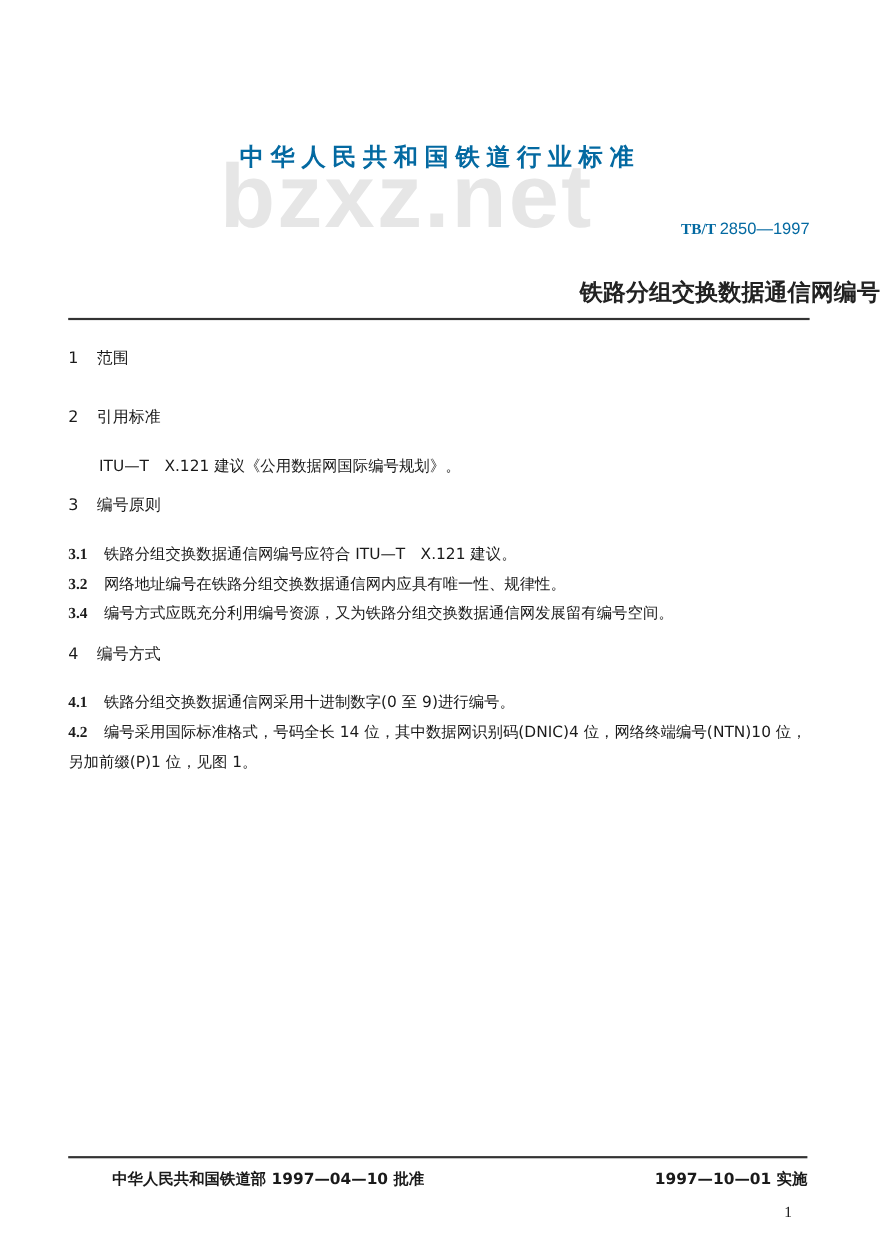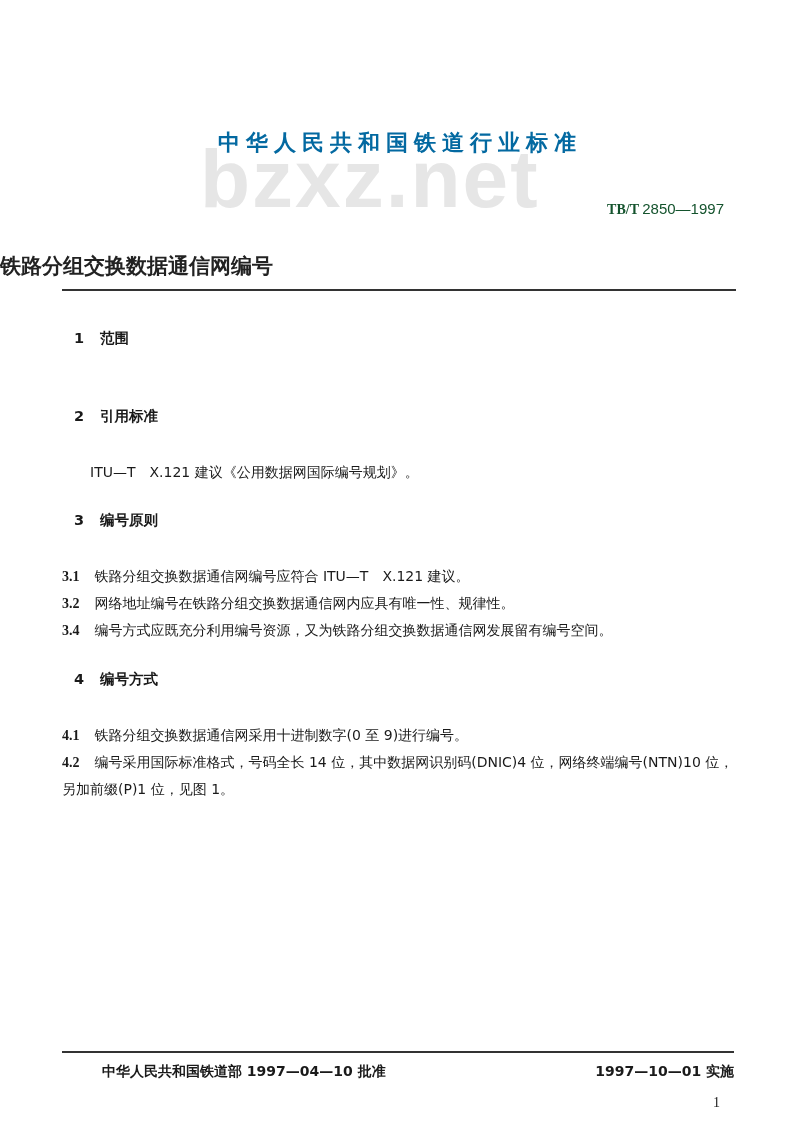--- a/index.html
+++ b/index.html
@@ -10,33 +10,33 @@
     .abs { position: absolute; }
     .header-title {
       top: 128px; left: 0; width: 800px; text-align: center;
       font-size: 22px; font-weight: bold; letter-spacing: 6px; color: #0369a1;
     }
     .watermark {
       top: 132px; left: 200px; font-size: 82px; font-weight: bold; color: #e6e6e6;
       font-family: "Liberation Sans", sans-serif; letter-spacing: 2px; z-index: 0; text-align: center;
     }
     .std-code {
-      top: 200px; right: 76px; font-size: 14px; font-weight: bold;
-      font-family: "Liberation Serif", serif; color: #14532d;
+      top: 200px; right: 64px; font-size: 14px; font-weight: bold;
+      font-family: "Liberation Serif", serif; color: #0369a1;
     }
     .std-code .num { font-family: "Liberation Sans", sans-serif; font-weight: normal; font-size: 15px; }
     .doc-title {
-      top: 252px; left: 0; width: 800px; text-align: left;
+      top: 252px; left: 0; width: 800px; text-align: right;
       font-size: 21px; font-weight: bold; color: #222;
     }
     .rule { height: 2px; background: #333; }
     .rule-top { top: 289px; left: 62px; width: 674px; }
     .rule-bottom { top: 1051px; left: 62px; width: 672px; }
     .content { top: 313px; left: 62px; width: 676px; font-size: 14px; line-height: 26px; z-index: 1; }
-    .h { font-weight: bold; font-size: 14.5px; margin: 12px; }
+    .h { font-weight: normal; font-size: 14.5px; margin: 0; }
     .h .num { display: inline-block; width: 26px; }
     p { margin: 0; }
     .indent { text-indent: 28px; }
     .clause .cn { font-weight: bold; display: inline-block; width: 28px; font-family: Liberation Serif, serif; }
     .gap-a { height: 18px; }
     .gap-b { height: 10px; }
     .footer-left { top: 1063px; left: 62px; font-size: 14px; font-weight: bold; margin-left: 40px; }
     .footer-right { top: 1063px; right: 66px; font-size: 14px; font-weight: bold; }
     .page-num { top: 1095px; right: 80px; font-size: 14px; font-family: "Liberation Serif", serif; }
   </style>

